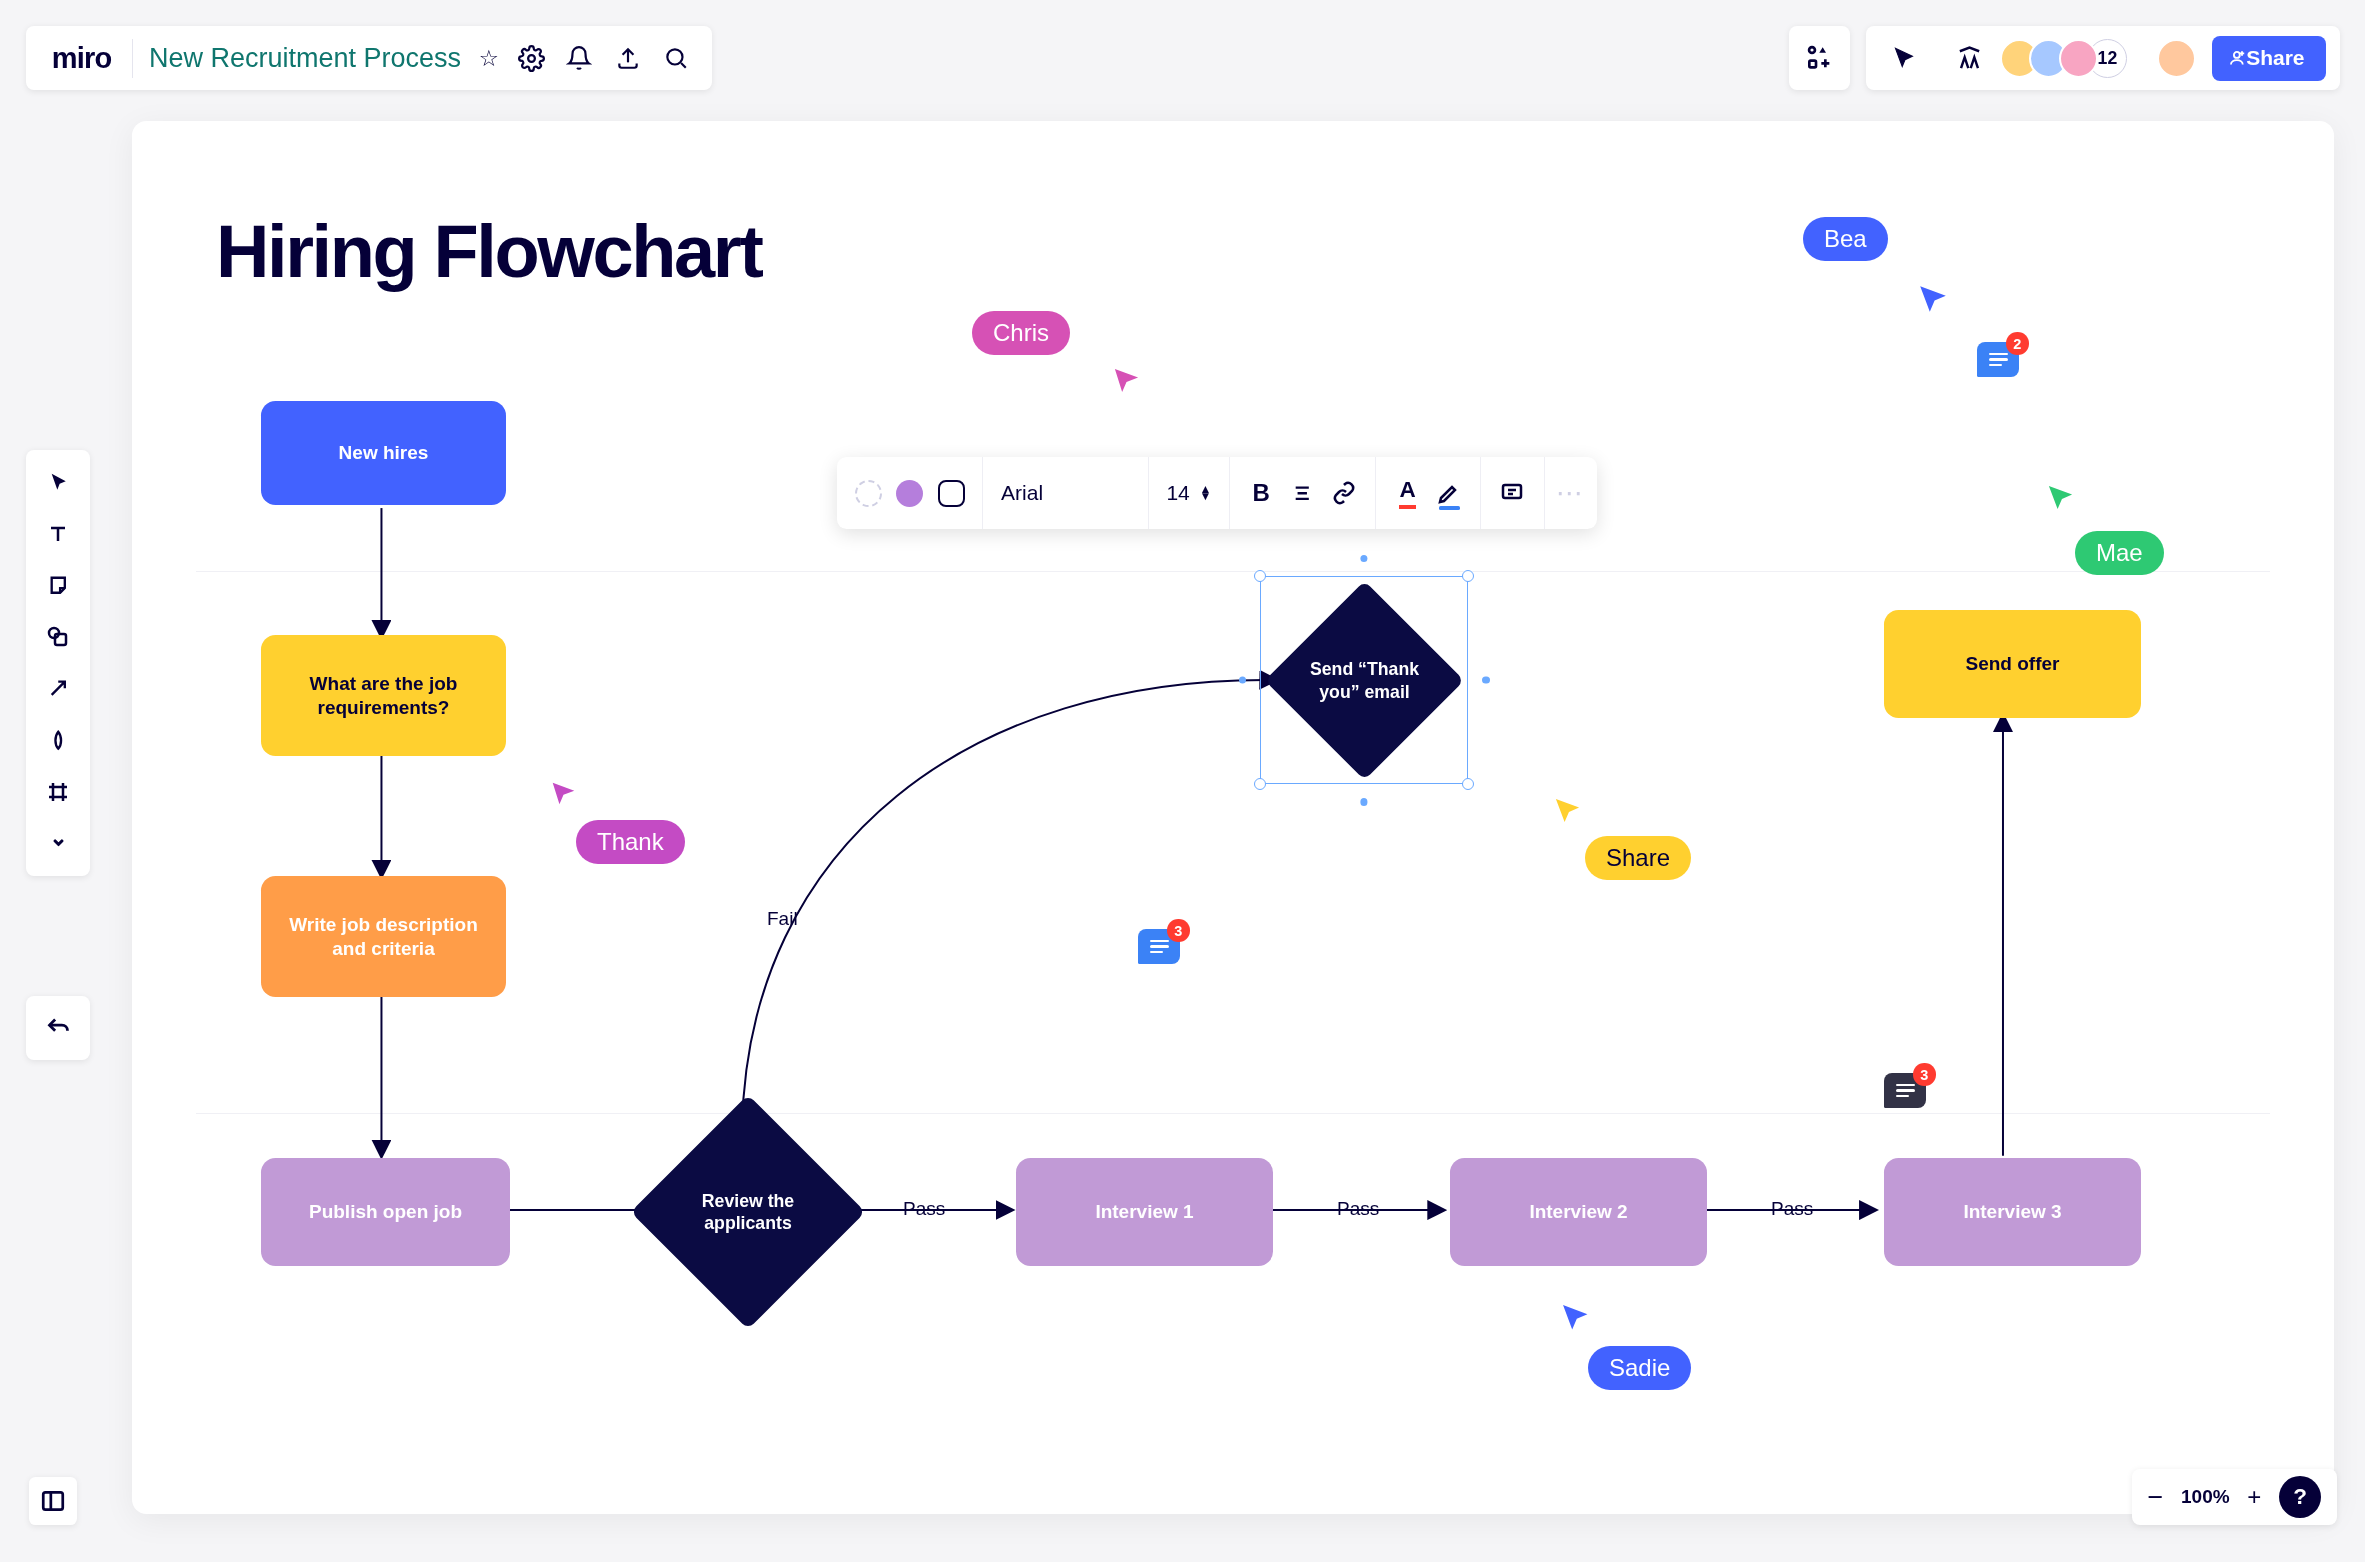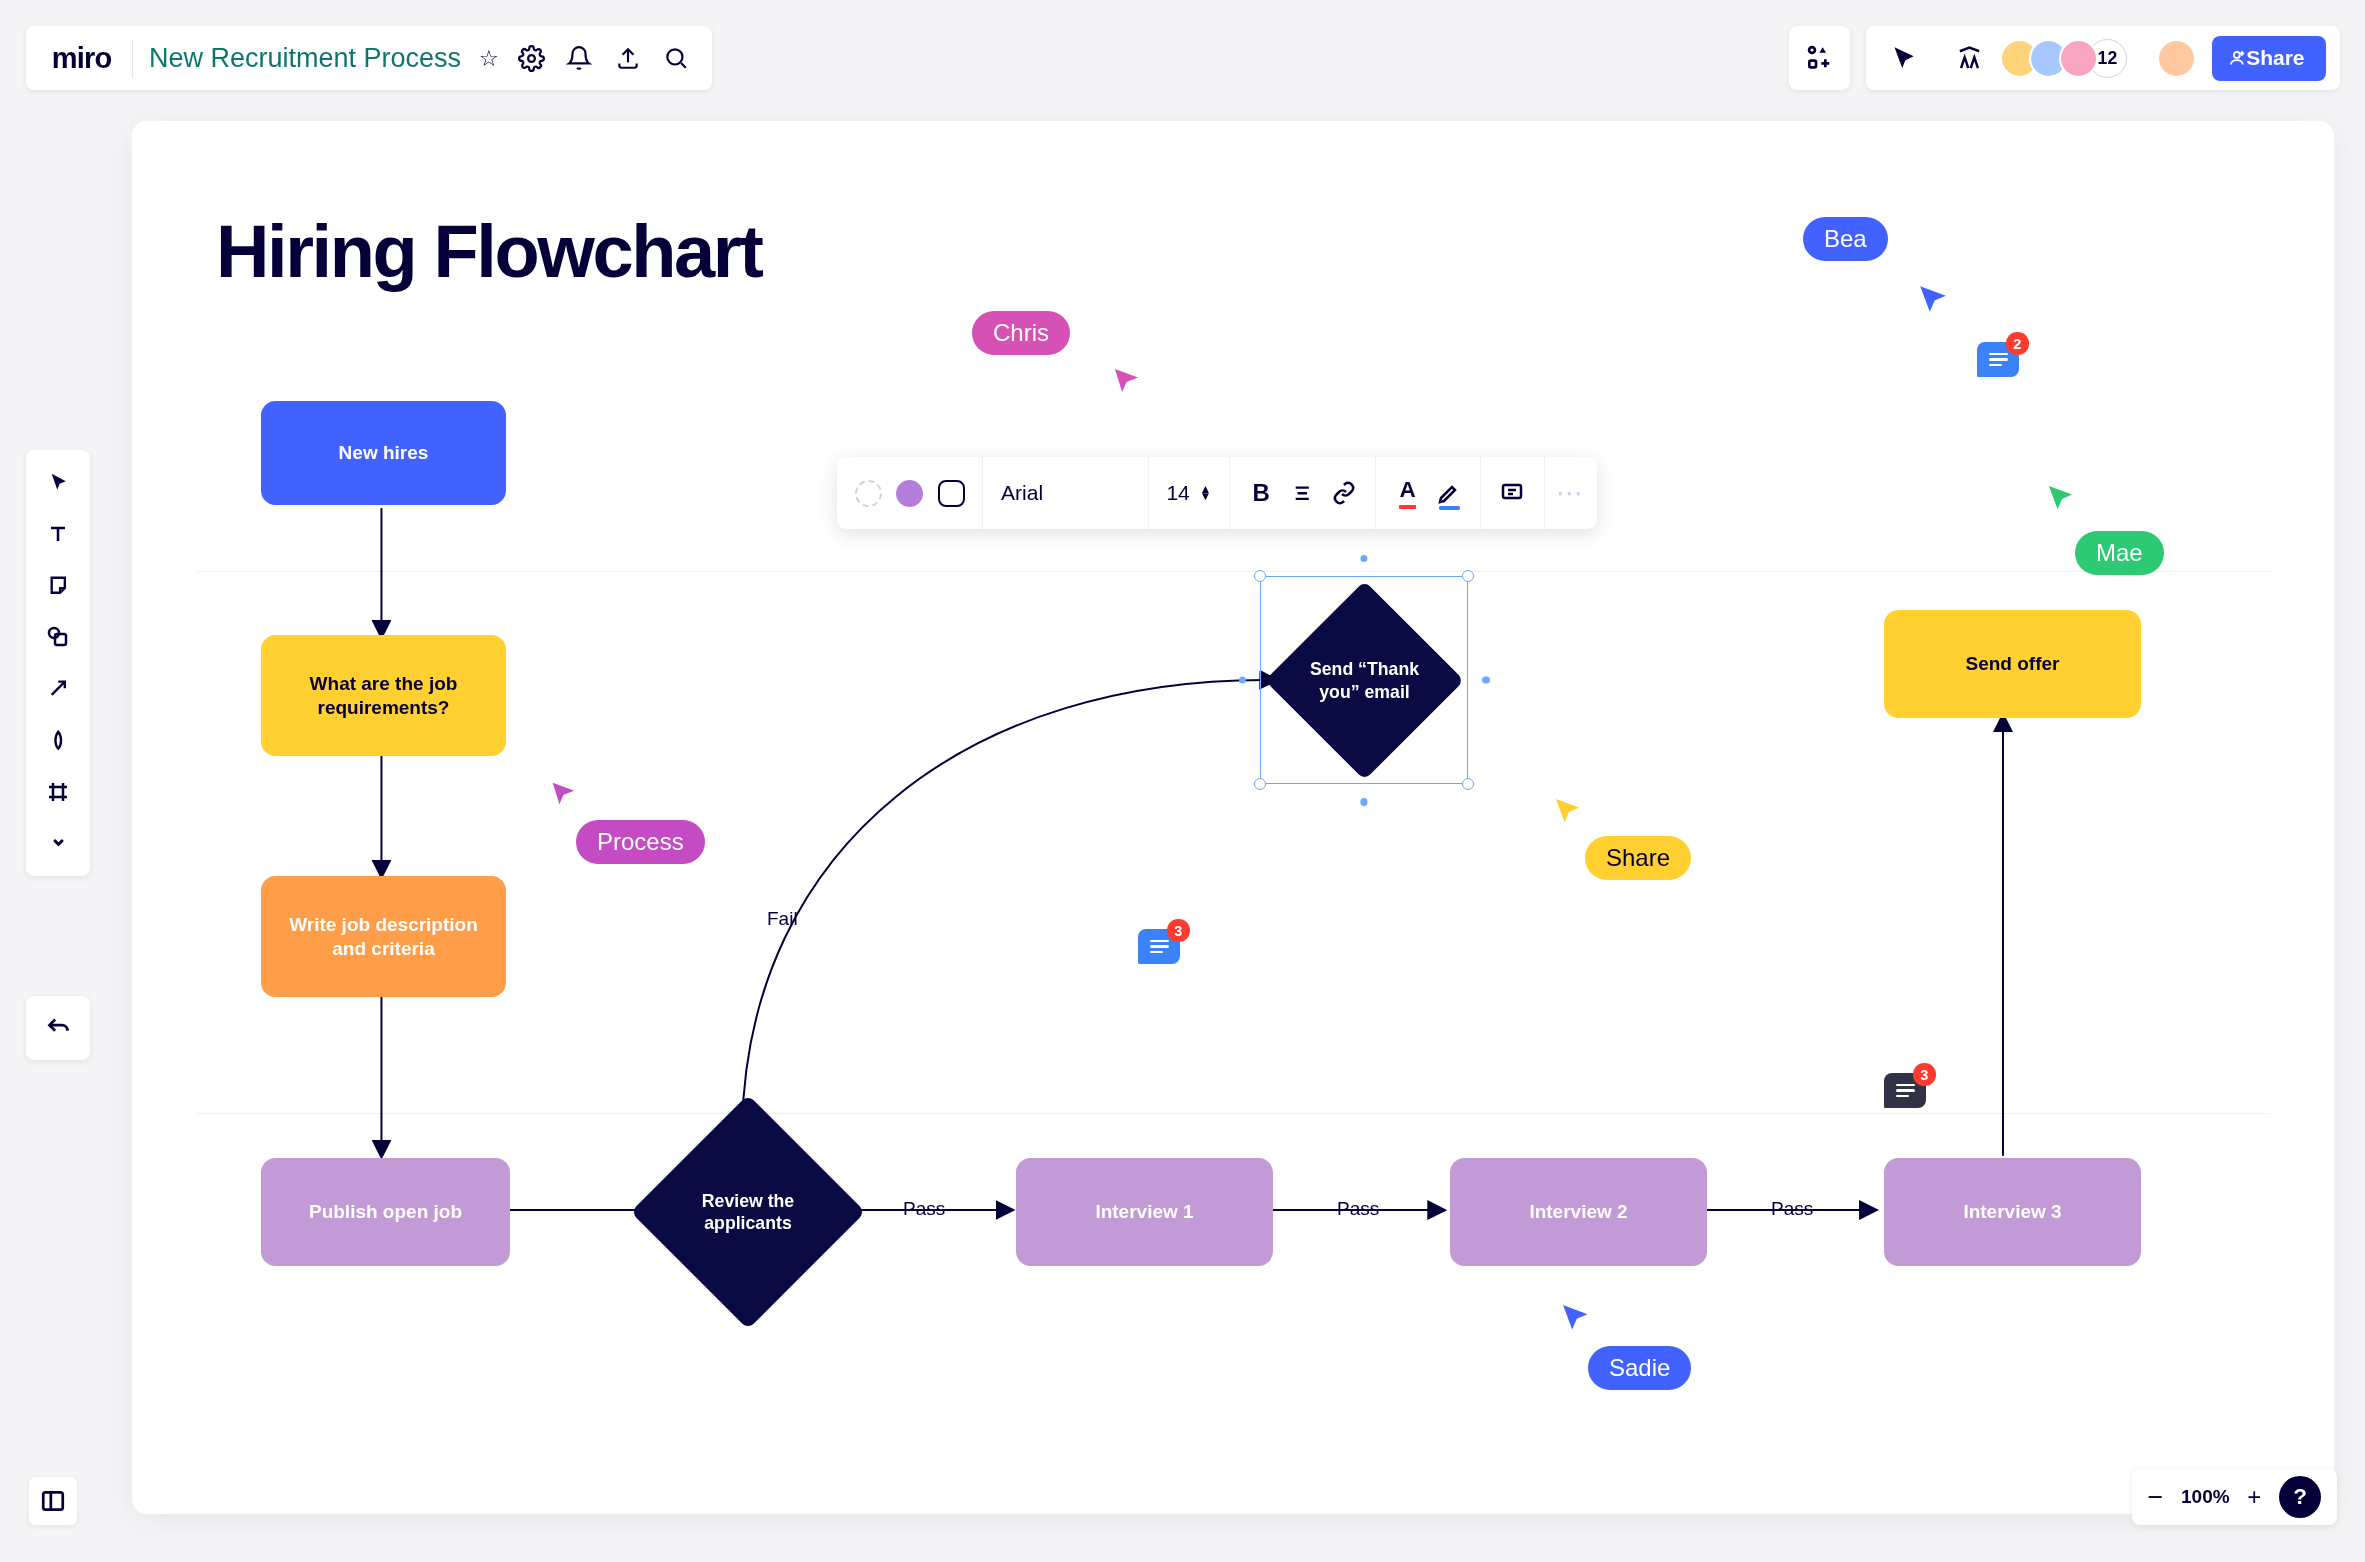--- a/index.html
+++ b/index.html
@@ -368,21 +368,21 @@
             <path d="M2 2l5 16 3-7 8-3z" fill="#d651b5"></path>
           </svg>
         </div>
       <div class="tag pink" style="left:840px;top:190px">Chris</div>
 
       <div class="cursor" style="left:418px;top:659px">
           <svg width="27" height="27" viewBox="0 0 20 20">
             <path d="M2 2l5 16 3-7 8-3z" fill="#c44bc4"></path>
           </svg>
         </div>
-      <div class="tag violet" style="left:444px;top:699px">Process</div>
+      <div class="tag violet" style="left:444px;top:699px">Thank</div>
 
       <div class="cursor" style="left:1785px;top:162px">
           <svg width="32" height="32" viewBox="0 0 20 20">
             <path d="M2 2l16 6-7 3-3 7z" fill="#4262ff"></path>
           </svg>
         </div>
       <div class="tag blue" style="left:1671px;top:96px">Bea</div>
 
       <div class="cursor" style="left:1914px;top:362px">
           <svg width="29" height="29" viewBox="0 0 20 20">

